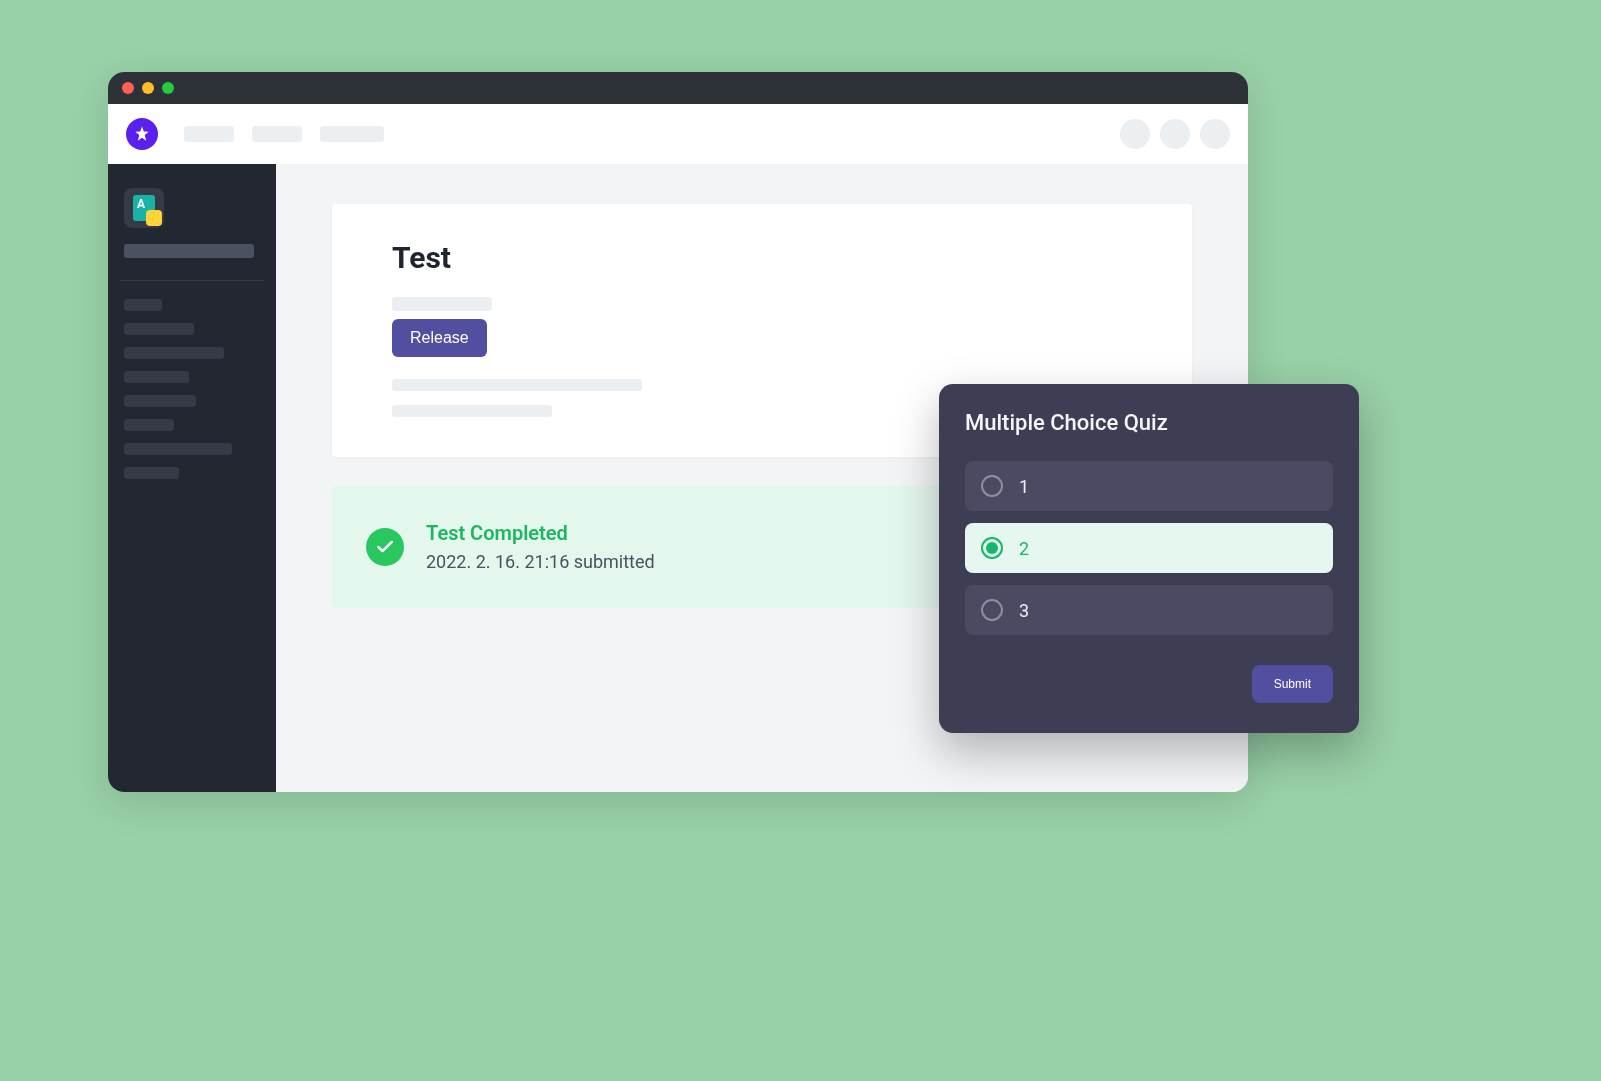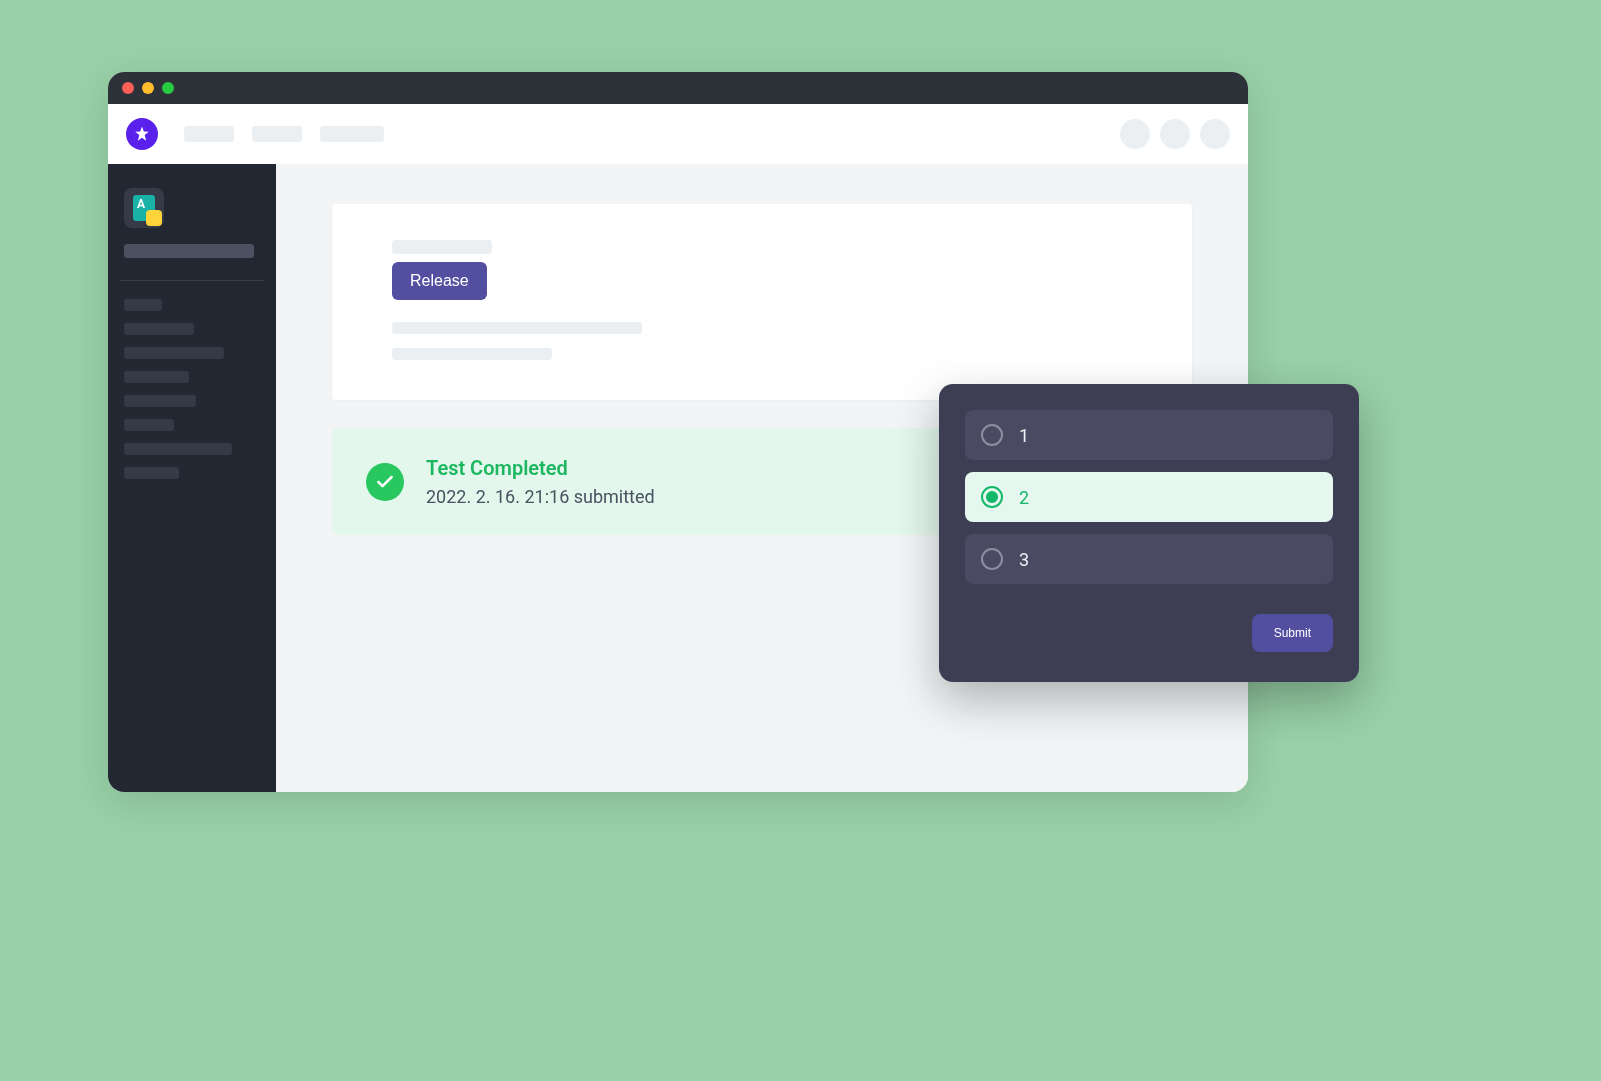--- a/index.html
+++ b/index.html
@@ -107,21 +107,21 @@
   .text-skel { background:#eceff2; border-radius:3px; }
   .release-btn {
     background:#524fa1; color:#fff; border:none;
     padding: 10px 18px; font-size:16px; border-radius:6px;
     cursor:pointer; margin: 8px 0 22px;
   }
   .status-banner {
     margin-top: 28px;
     background:#e4f7ed;
     border-radius:6px;
-    padding: 28px 34px;
+    padding: 36px 34px;
     display:flex; align-items:center; gap:22px;
   }
   .check-circle {
     width:38px; height:38px; border-radius:50%; background:#28c760;
     display:flex; align-items:center; justify-content:center; flex-shrink:0;
   }
   .check-circle svg { width:20px; height:20px; }
   .status-text h3 {
     color:#1db760; font-size:20px; font-weight:600; margin-bottom:6px;
   }
@@ -204,20 +204,21 @@
       <div class="side-skel" style="width:100px;"></div>
       <div class="side-skel" style="width:65px;"></div>
       <div class="side-skel" style="width:72px;"></div>
       <div class="side-skel" style="width:50px;"></div>
       <div class="side-skel" style="width:108px;"></div>
       <div class="side-skel" style="width:55px;"></div>
     </aside>
 
     <main class="main">
       <div class="card">
+        <h1>Test</h1>
         <div class="text-skel" style="width:100px; height:14px;"></div>
         <button class="release-btn">Release</button>
         <div class="text-skel" style="width:250px; height:12px; margin-bottom:14px;"></div>
         <div class="text-skel" style="width:160px; height:12px;"></div>
       </div>
 
       <div class="status-banner">
         <div class="check-circle">
           <svg viewBox="0 0 24 24" fill="none" stroke="#fff" stroke-width="3" stroke-linecap="round" stroke-linejoin="round">
               <polyline points="20 6 9 17 4 12"></polyline>
@@ -226,20 +227,21 @@
         <div class="status-text">
           <h3>Test Completed</h3>
           <p>2022. 2. 16. 21:16 submitted</p>
         </div>
       </div>
     </main>
   </div>
 </div>
 
 <div class="quiz-panel">
+  <h2>Multiple Choice Quiz</h2>
 
   <div class="option">
     <span class="radio"></span>
     <span class="option-label">1</span>
   </div>
   <div class="option selected">
     <span class="radio">
         <span class="inner"></span>
       </span>
     <span class="option-label">2</span>

